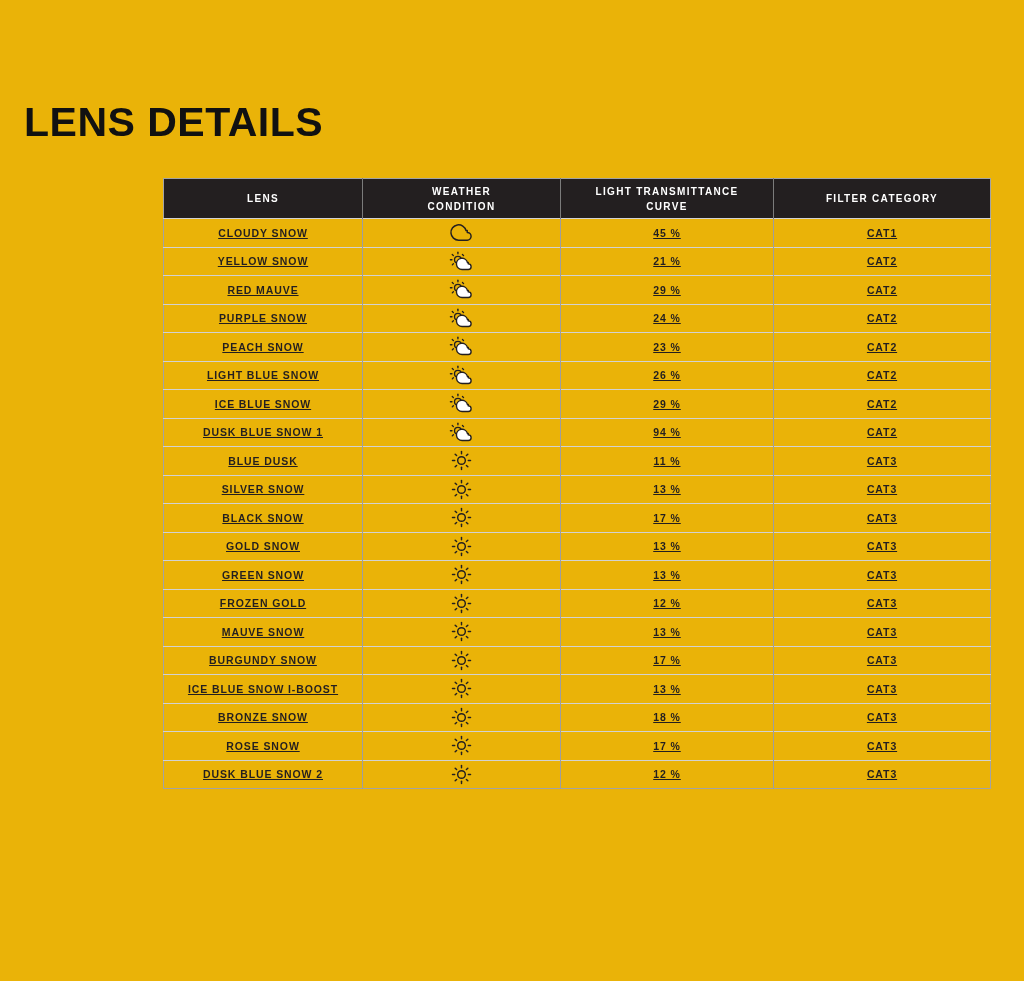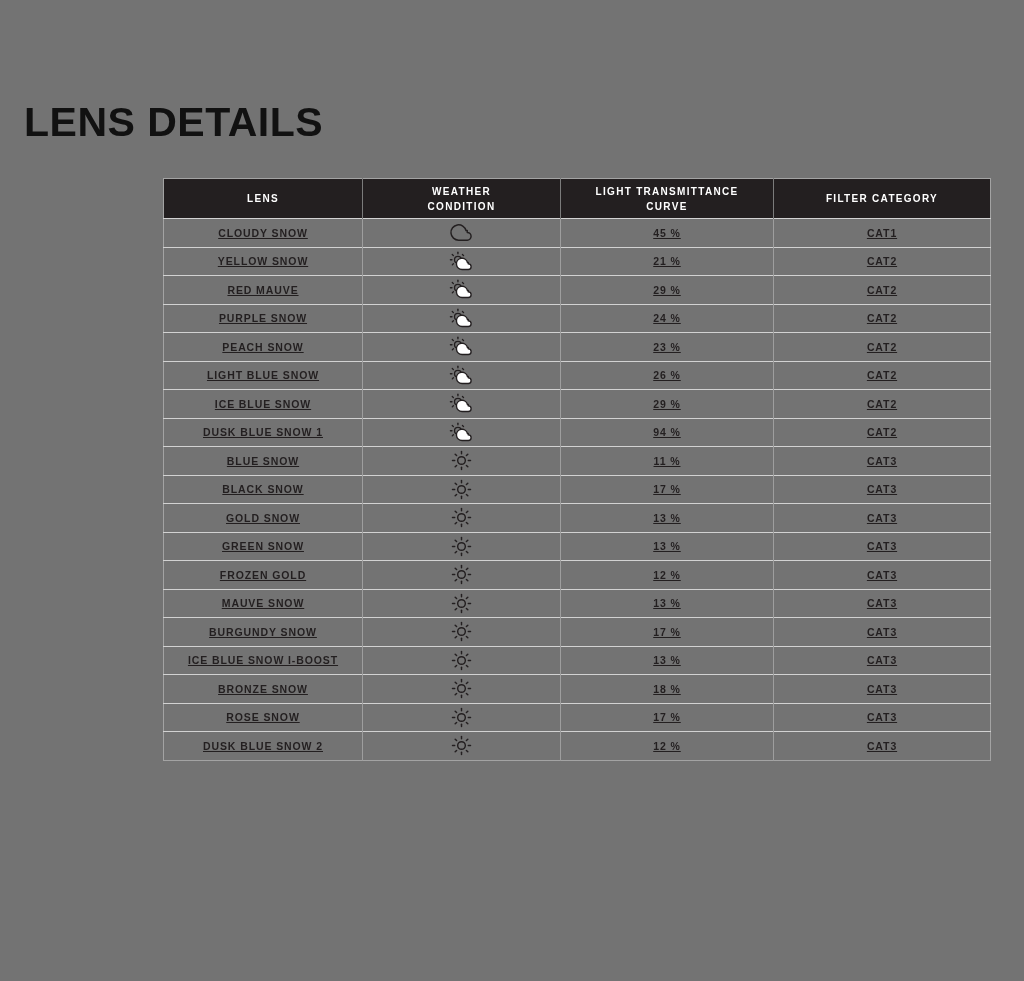--- a/index.html
+++ b/index.html
@@ -1,18 +1,18 @@
 <!DOCTYPE html>
 <html><head>
 <meta charset="utf-8">
 <style>
   * { margin:0; padding:0; box-sizing:border-box; }
   html,body { background:#fff; }
   .page {
-    position:relative; width:1024px; height:981px; background:#737373;
+    position:relative; width:1024px; height:981px; background:#eab308;
     font-family:"Liberation Sans", sans-serif; color:#231f20; overflow:hidden;
   }
   .page-title {
     position:absolute; left:24px; top:99px;
     font-size:41px; font-weight:900; letter-spacing:0.5px; color:#111111;
   }
   .lens-table-wrap { position:absolute; left:163px; top:178px; width:827px; }
   table.lens-table {
     width:827px; border-collapse:collapse; table-layout:fixed;
     border:1px solid #a3a3a3;
@@ -167,27 +167,37 @@
           <td>DUSK BLUE SNOW 1</td>
           <td>
               <svg class="wicon">
                 <use href="#icon-sun-cloud"></use>
               </svg>
             </td>
           <td>94 %</td>
           <td>CAT2</td>
         </tr>
         <tr>
-          <td>BLUE SNOW</td>
+          <td>BLUE DUSK</td>
           <td>
               <svg class="wicon">
                 <use href="#icon-sun"></use>
               </svg>
             </td>
           <td>11 %</td>
+          <td>CAT3</td>
+        </tr>
+        <tr>
+          <td>SILVER SNOW</td>
+          <td>
+              <svg class="wicon">
+                <use href="#icon-sun"></use>
+              </svg>
+            </td>
+          <td>13 %</td>
           <td>CAT3</td>
         </tr>
         <tr>
           <td>BLACK SNOW</td>
           <td>
               <svg class="wicon">
                 <use href="#icon-sun"></use>
               </svg>
             </td>
           <td>17 %</td>

